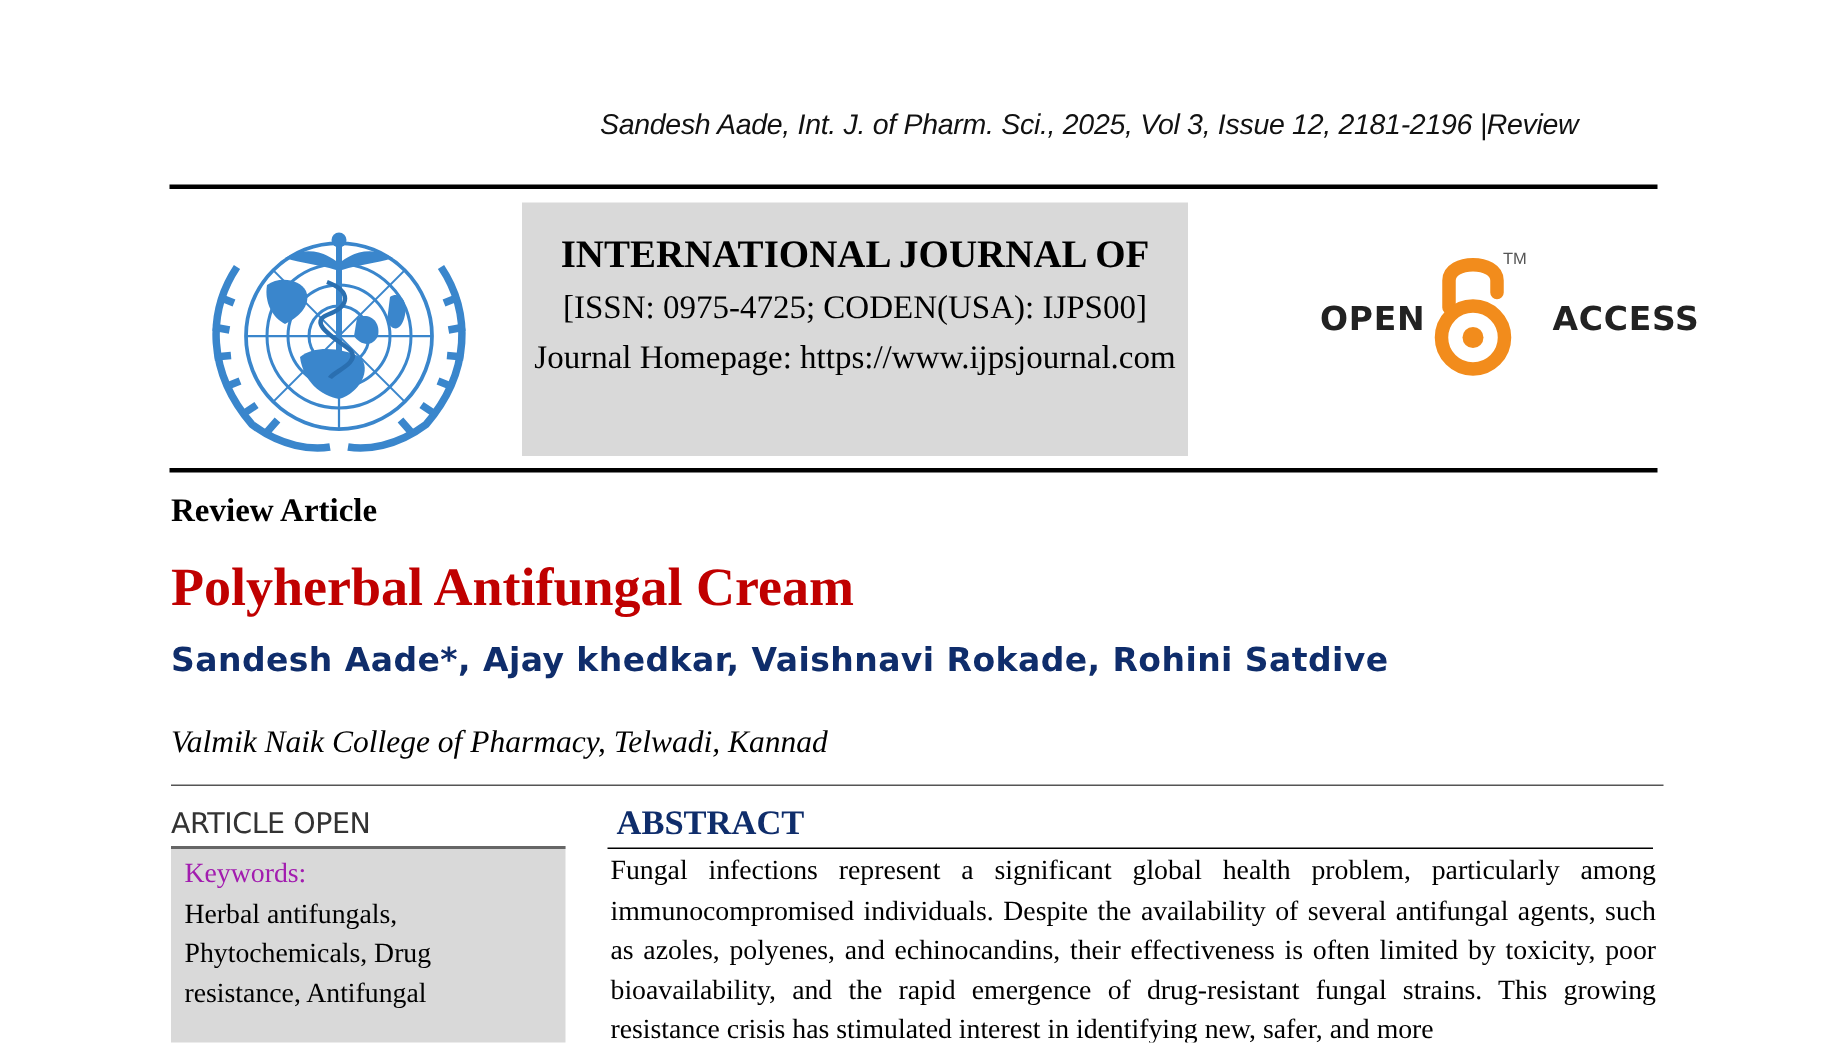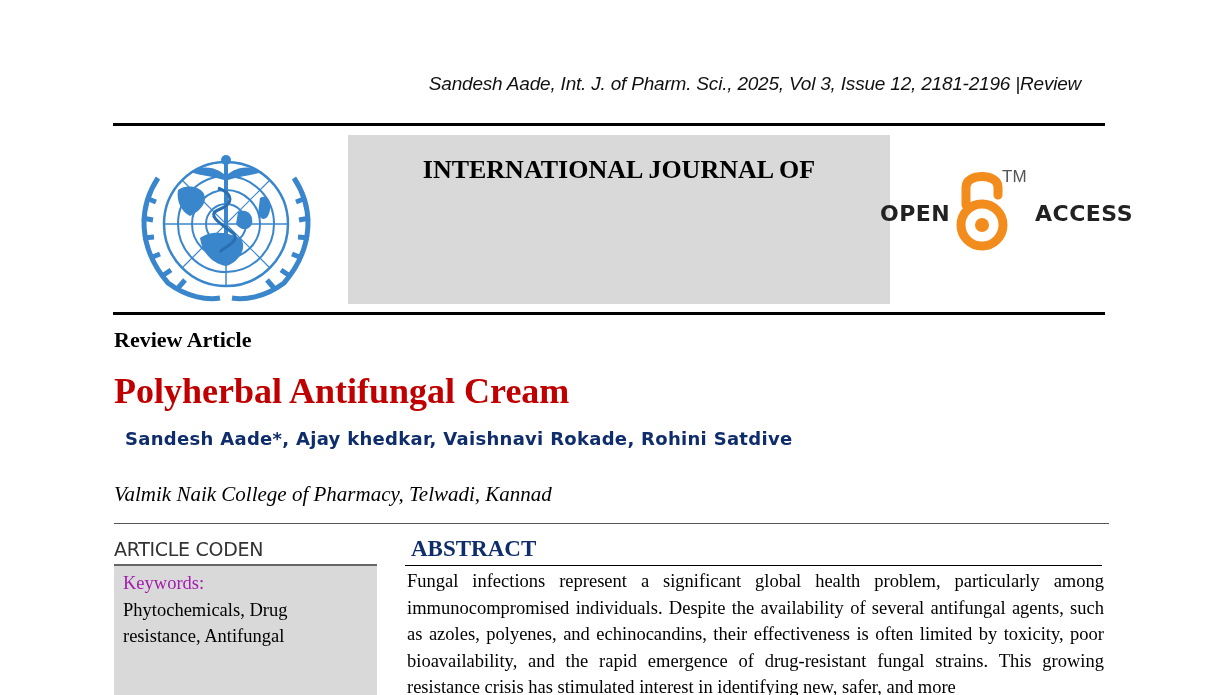--- a/index.html
+++ b/index.html
@@ -12,21 +12,21 @@
     body {
       position: relative;
       font-family: "Liberation Serif", serif;
       color: #000;
     }
     .running-header {
       position: absolute;
       left: 400px;
       top: 73px;
       width: 710px;
-      text-align: center;
+      text-align: left;
       font-family: "Liberation Sans", sans-serif;
       font-style: italic;
       font-size: 19px;
       color: #111;
       letter-spacing: -0.2px;
     }
     .rule-thick {
       position: absolute;
       left: 113px;
       width: 992px;
@@ -40,21 +40,21 @@
       position: absolute;
       left: 128px;
       top: 138px;
       width: 196px;
       height: 168px;
     }
     .masthead-box {
       position: absolute;
       left: 348px;
       top: 135px;
-      width: 542px;
+      width: 444px;
       height: 169px;
       background: #d9d9d9;
       text-align: center;
       padding-top: 16px;
     }
     .masthead-title {
       font-family: "Liberation Serif", serif;
       font-weight: bold;
       font-size: 26px;
       line-height: 37px;
@@ -83,21 +83,21 @@
       letter-spacing: 0.5px;
       text-align: right;
     }
     .oa-open { left: 0px; }
     .oa-access { left: 131px; margin-left: 24px; }
     .oa-tm {
       position: absolute;
       left: 122px;
       top: 4px;
       font-family: "Liberation Sans", sans-serif;
-      font-size: 17px;
+      font-size: 11px;
       color: #555;
     }
     .oa-icon {
       position: absolute;
       left: 76px;
       top: 2px;
       width: 52px;
       height: 86px;
     }
 
@@ -115,25 +115,25 @@
       position: absolute;
       left: 114px;
       top: 370px;
       font-family: "Liberation Serif", serif;
       font-weight: bold;
       font-size: 36px;
       color: #c00000;
     }
     .authors {
       position: absolute;
-      left: 125px;
+      left: 114px;
       top: 428px;
       font-family: "DejaVu Sans", sans-serif;
       font-weight: bold;
-      font-size: 18px;
+      font-size: 22px;
       color: #0f2d6b;
       letter-spacing: 0.3px;
     }
     .affiliation {
       position: absolute;
       left: 114px;
       top: 482px;
       font-family: "Liberation Serif", serif;
       font-style: italic;
       font-size: 21px;
@@ -240,20 +240,22 @@
       <path d="M134 34 C120 26, 108 30, 100 36 L100 42 C112 38, 122 38, 134 34 Z"></path>
       <circle cx="98" cy="22" r="5"></circle>
       <rect x="96" y="24" width="4" height="90"></rect>
     </g>
     <path d="M90 50 C106 56, 106 66, 90 72 C76 78, 100 90, 106 96 C112 104, 94 110, 92 114" fill="none" stroke="#2a6fb0" stroke-width="3"></path>
   </svg>
 </div>
 
 <div class="masthead-box">
   <div class="masthead-title">INTERNATIONAL JOURNAL OF</div>
+  <div class="masthead-issn">[ISSN: 0975-4725; CODEN(USA): IJPS00]</div>
+  <div class="masthead-home">Journal Homepage: https://www.ijpsjournal.com</div>
 </div>
 
 <div class="oa-logo">
   <span class="oa-text oa-open">OPEN</span>
   <svg class="oa-icon" viewBox="0 0 52 86" width="52" height="86">
     <path d="M10 40 L10 22 C10 8, 42 8, 42 22 L42 30" fill="none" stroke="#f28c1c" stroke-width="9" stroke-linecap="round"></path>
     <circle cx="26" cy="60" r="21" fill="none" stroke="#f28c1c" stroke-width="9"></circle>
     <circle cx="26" cy="60" r="7" fill="#f28c1c"></circle>
   </svg>
   <span class="oa-tm">TM</span>
@@ -262,22 +264,23 @@
 
 <div class="rule-thick rule-bottom"></div>
 
 <div class="article-type">Review Article</div>
 <div class="article-title">Polyherbal Antifungal Cream</div>
 <div class="authors">Sandesh Aade*, Ajay khedkar, Vaishnavi Rokade, Rohini Satdive</div>
 <div class="affiliation">Valmik Naik College of Pharmacy, Telwadi, Kannad</div>
 
 <div class="rule-thin"></div>
 
-<div class="info-heading">ARTICLE CODEN</div>
+<div class="info-heading">ARTICLE OPEN</div>
 <div class="info-box">
   <div class="kw-label">Keywords:</div>
+  <div>Herbal antifungals,</div>
   <div>Phytochemicals, Drug</div>
   <div>resistance, Antifungal</div>
 </div>
 
 <div class="abstract-heading">ABSTRACT</div>
 <div class="abstract-rule"></div>
 <div class="abstract-body">Fungal infections represent a significant global health problem, particularly among immunocompromised individuals. Despite the availability of several antifungal agents, such as azoles, polyenes, and echinocandins, their effectiveness is often limited by toxicity, poor bioavailability, and the rapid emergence of drug-resistant fungal strains. This growing resistance crisis has stimulated interest in identifying new, safer, and more</div>
 
 </body></html>

